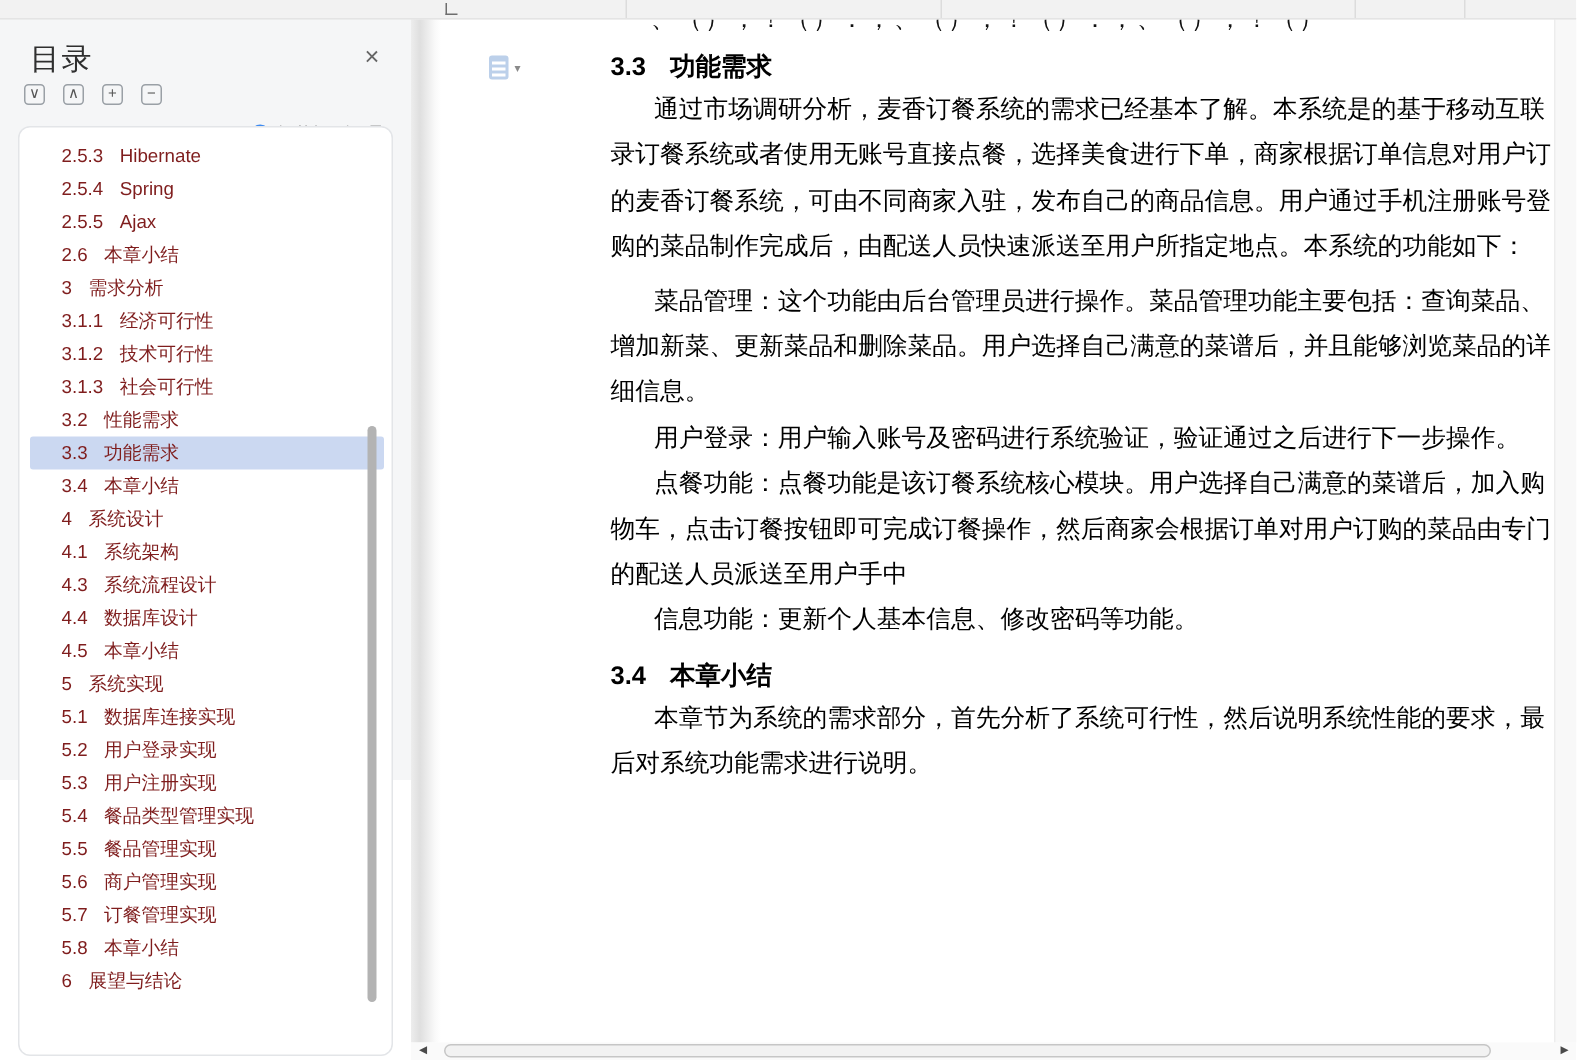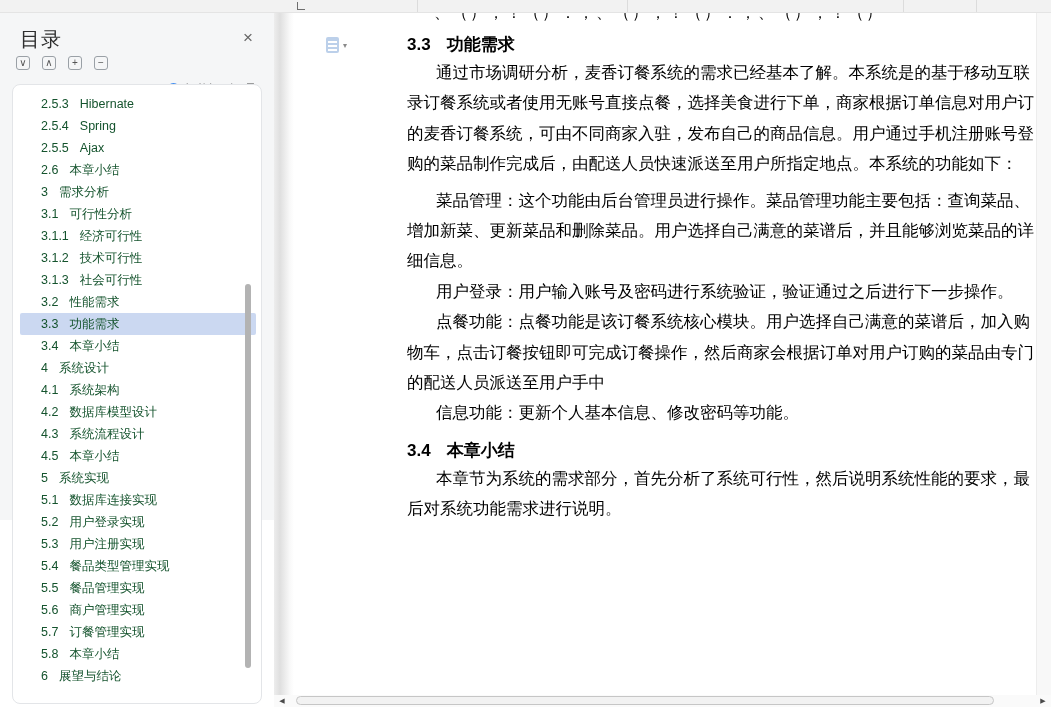--- a/index.html
+++ b/index.html
@@ -24,21 +24,21 @@
   .ai-dot{width:13px;height:13px;border-radius:50%;background:#3e8bf0;position:relative;margin-right:5px;}
   .ai-dot::before,.ai-dot::after{content:"";position:absolute;top:5px;width:2px;height:3px;background:#fff;border-radius:1px;}
   .ai-dot::before{left:3.5px;transform:rotate(-15deg);}
   .ai-dot::after{right:3.5px;transform:rotate(15deg);}
   .smart-label{font-size:12px;color:#474747;}
 
   .toc-box{position:absolute;left:12px;top:84px;width:250px;height:620px;background:#fff;
            border:1px solid #e3e5e8;border-radius:8px;box-sizing:border-box;overflow:hidden;}
   .toc-rows{position:absolute;left:0;top:8px;width:100%;}
   .toc-item{height:22px;line-height:22px;margin-left:7px;width:236px;padding-left:21px;
-            box-sizing:border-box;white-space:nowrap;font-size:12.5px;color:#14532d;cursor:pointer;border-radius:2px;}
+            box-sizing:border-box;white-space:nowrap;font-size:12.5px;color:#7f1d1d;cursor:pointer;border-radius:2px;}
   .toc-item.selected{background:#cbd8f1;}
   .toc-label{margin-left:11px;}
   .toc-scroll{position:absolute;left:232px;top:199px;width:6px;height:384px;background:#b3b3b3;border-radius:3px;}
 
   
   .gutter{position:absolute;left:274px;top:12px;width:20px;height:683px;
           background:linear-gradient(to right,#ededed 0%,#dfdfdf 30%,#f9f9f9 80%,#ffffff 100%);}
 
   
   .doc{position:absolute;left:294px;top:12px;width:742px;height:683px;background:#fff;overflow:hidden;}
@@ -112,23 +112,20 @@
           </div>
 
           <div class="toc-item">
             <span class="toc-num">2.6</span><span class="toc-label">本章小结</span>
           </div>
 
           <div class="toc-item">
             <span class="toc-num">3</span><span class="toc-label">需求分析</span>
           </div>
 
-          <div class="toc-item">
-            <span class="toc-num">3.1</span><span class="toc-label">可行性分析</span>
-          </div>
 
           <div class="toc-item">
             <span class="toc-num">3.1.1</span><span class="toc-label">经济可行性</span>
           </div>
 
           <div class="toc-item">
             <span class="toc-num">3.1.2</span><span class="toc-label">技术可行性</span>
           </div>
 
           <div class="toc-item">
@@ -148,28 +145,28 @@
           </div>
 
           <div class="toc-item">
             <span class="toc-num">4</span><span class="toc-label">系统设计</span>
           </div>
 
           <div class="toc-item">
             <span class="toc-num">4.1</span><span class="toc-label">系统架构</span>
           </div>
 
-          <div class="toc-item">
-            <span class="toc-num">4.2</span><span class="toc-label">数据库模型设计</span>
-          </div>
 
           <div class="toc-item">
             <span class="toc-num">4.3</span><span class="toc-label">系统流程设计</span>
           </div>
 
+          <div class="toc-item">
+            <span class="toc-num">4.4</span><span class="toc-label">数据库设计</span>
+          </div>
 
           <div class="toc-item">
             <span class="toc-num">4.5</span><span class="toc-label">本章小结</span>
           </div>
 
           <div class="toc-item">
             <span class="toc-num">5</span><span class="toc-label">系统实现</span>
           </div>
 
           <div class="toc-item">

